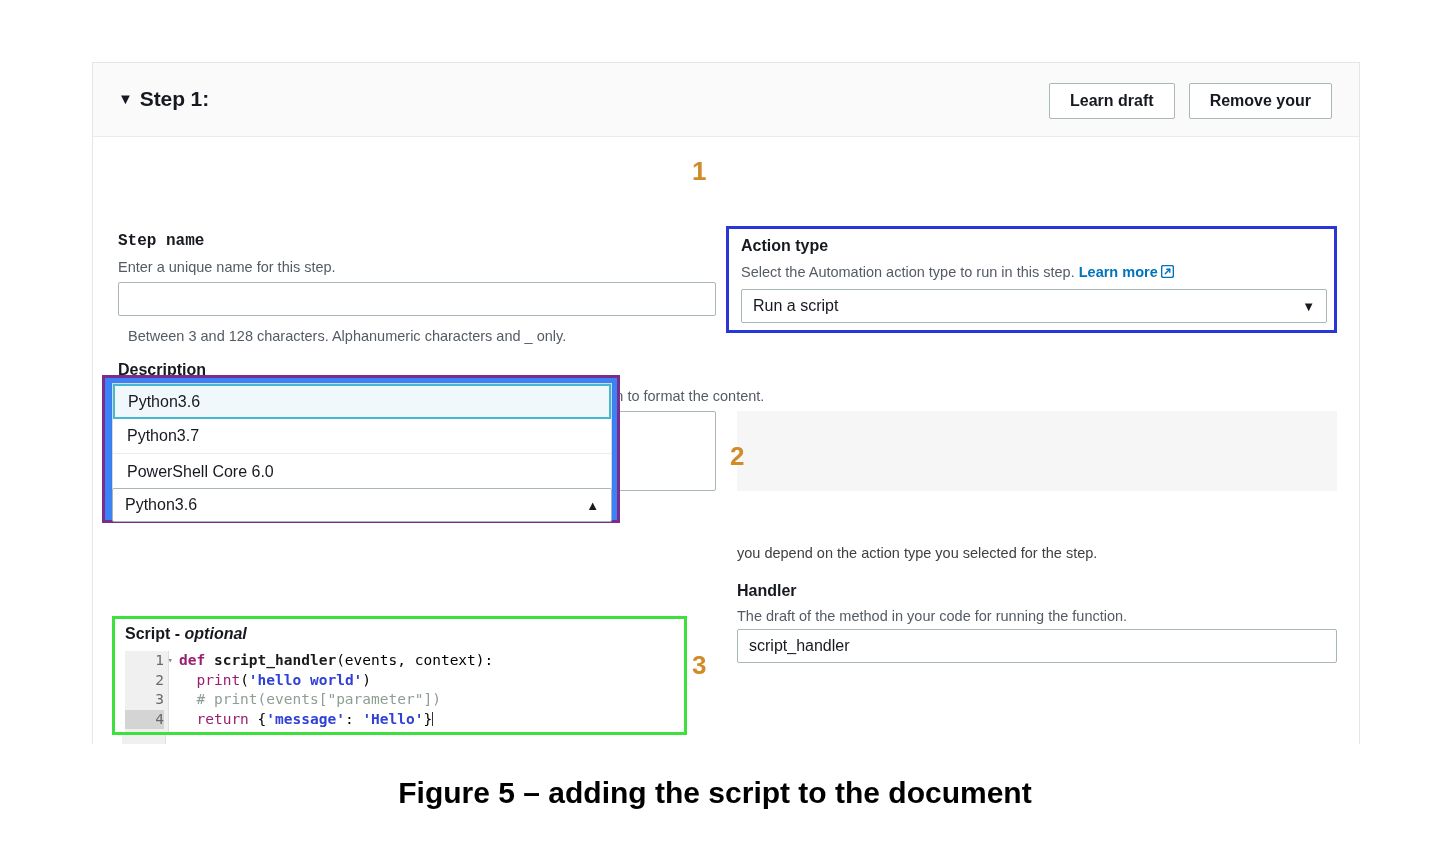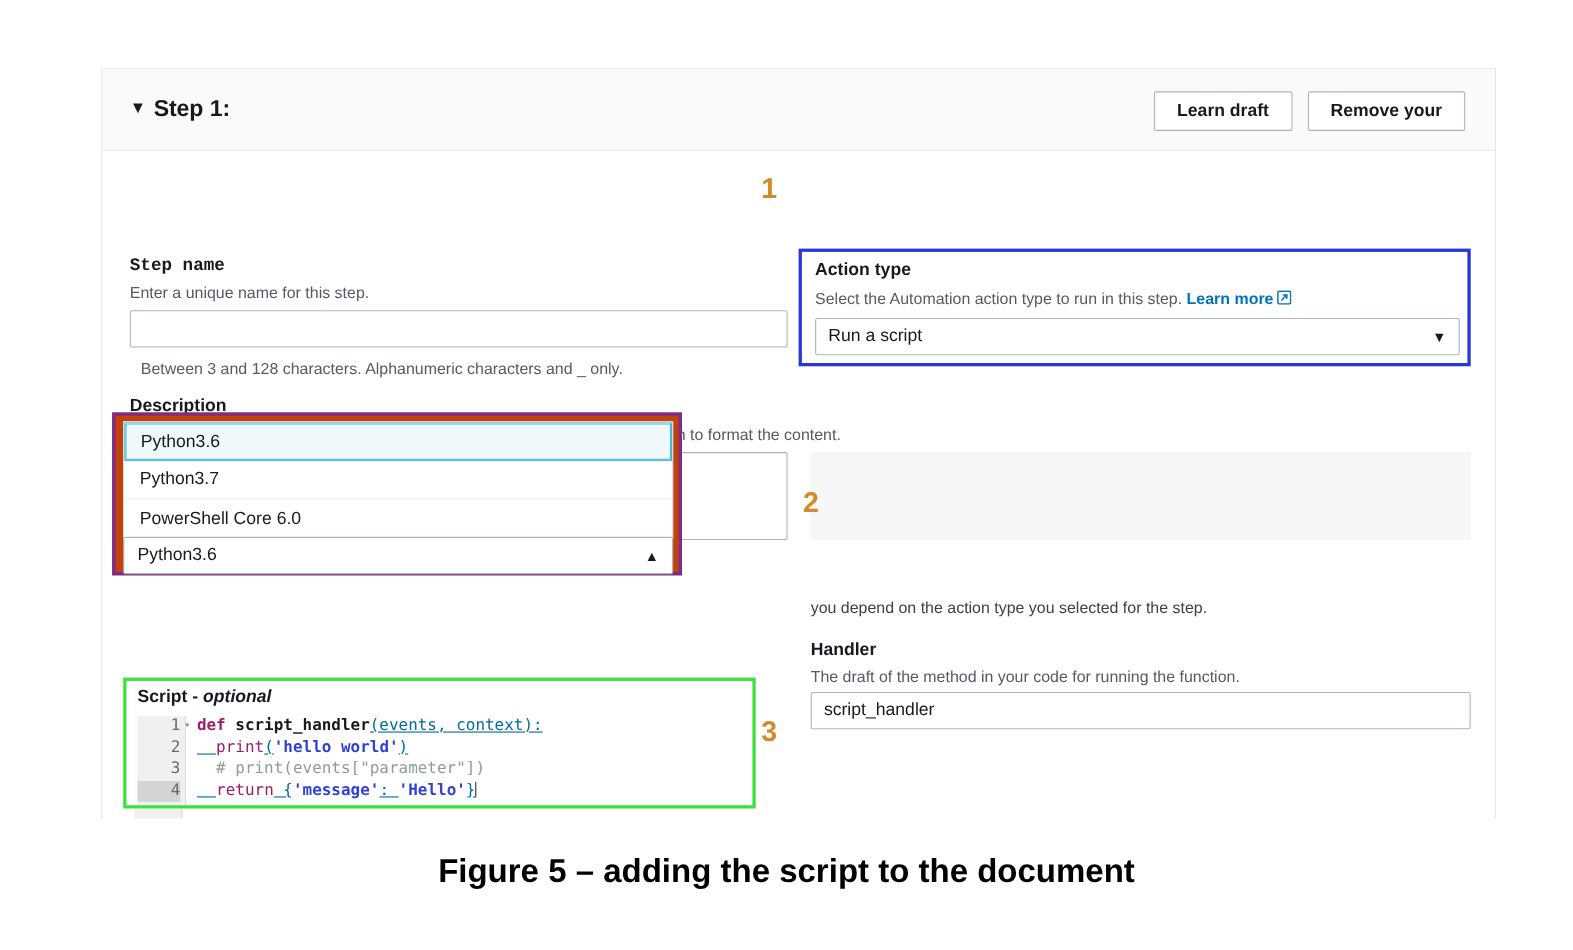--- a/index.html
+++ b/index.html
@@ -186,21 +186,21 @@
 
   
   .runtime-box {
     position: absolute;
     left: 102px;
     top: 375px;
     width: 518px;
     height: 148px;
     border: 3px solid #7b2d8e;
     box-sizing: border-box;
-    background: #c2410c;
+    background: #3b82f6;
     z-index: 5;
   }
   .rt-list {
     position: absolute;
     left: 7px; top: 5px;
     width: 500px;
     background: #ffffff;
     border: 1px solid #d5dbdb;
     box-sizing: border-box;
     box-shadow: 0 1px 2px rgba(0,0,0,0.10);
@@ -286,21 +286,21 @@
   }
   .gutter .ln { position: relative; height: 19.5px; }
   .gutter .ln.cur { background: #d4d4d4; }
   .gutter .fold { position: absolute; right: -9px; top: 0; color: #888; font-size: 9px; }
   .code { padding-left: 10px; white-space: pre; }
   .k-def    { color: #9b1d6e; font-weight: bold; }
   .k-kw     { color: #9b1d6e; }
   .k-fn     { color: #1a1a1a; font-weight: bold; }
   .k-str    { color: #2f41d6; font-weight: bold; }
   .k-com    { color: #8e9e93; }
-  .k-plain  { color: #0369a1; text-decoration: underline; }
+  .k-plain  { color: #000000; }
   .caretbar { display:inline-block; width:1px; height:14px; background:#333; vertical-align:-2px; }
 
   
   .line5 {
     position: absolute;
     left: 122px;
     top: 730px;
     width: 160px;
     height: 14px;
     display: flex;

